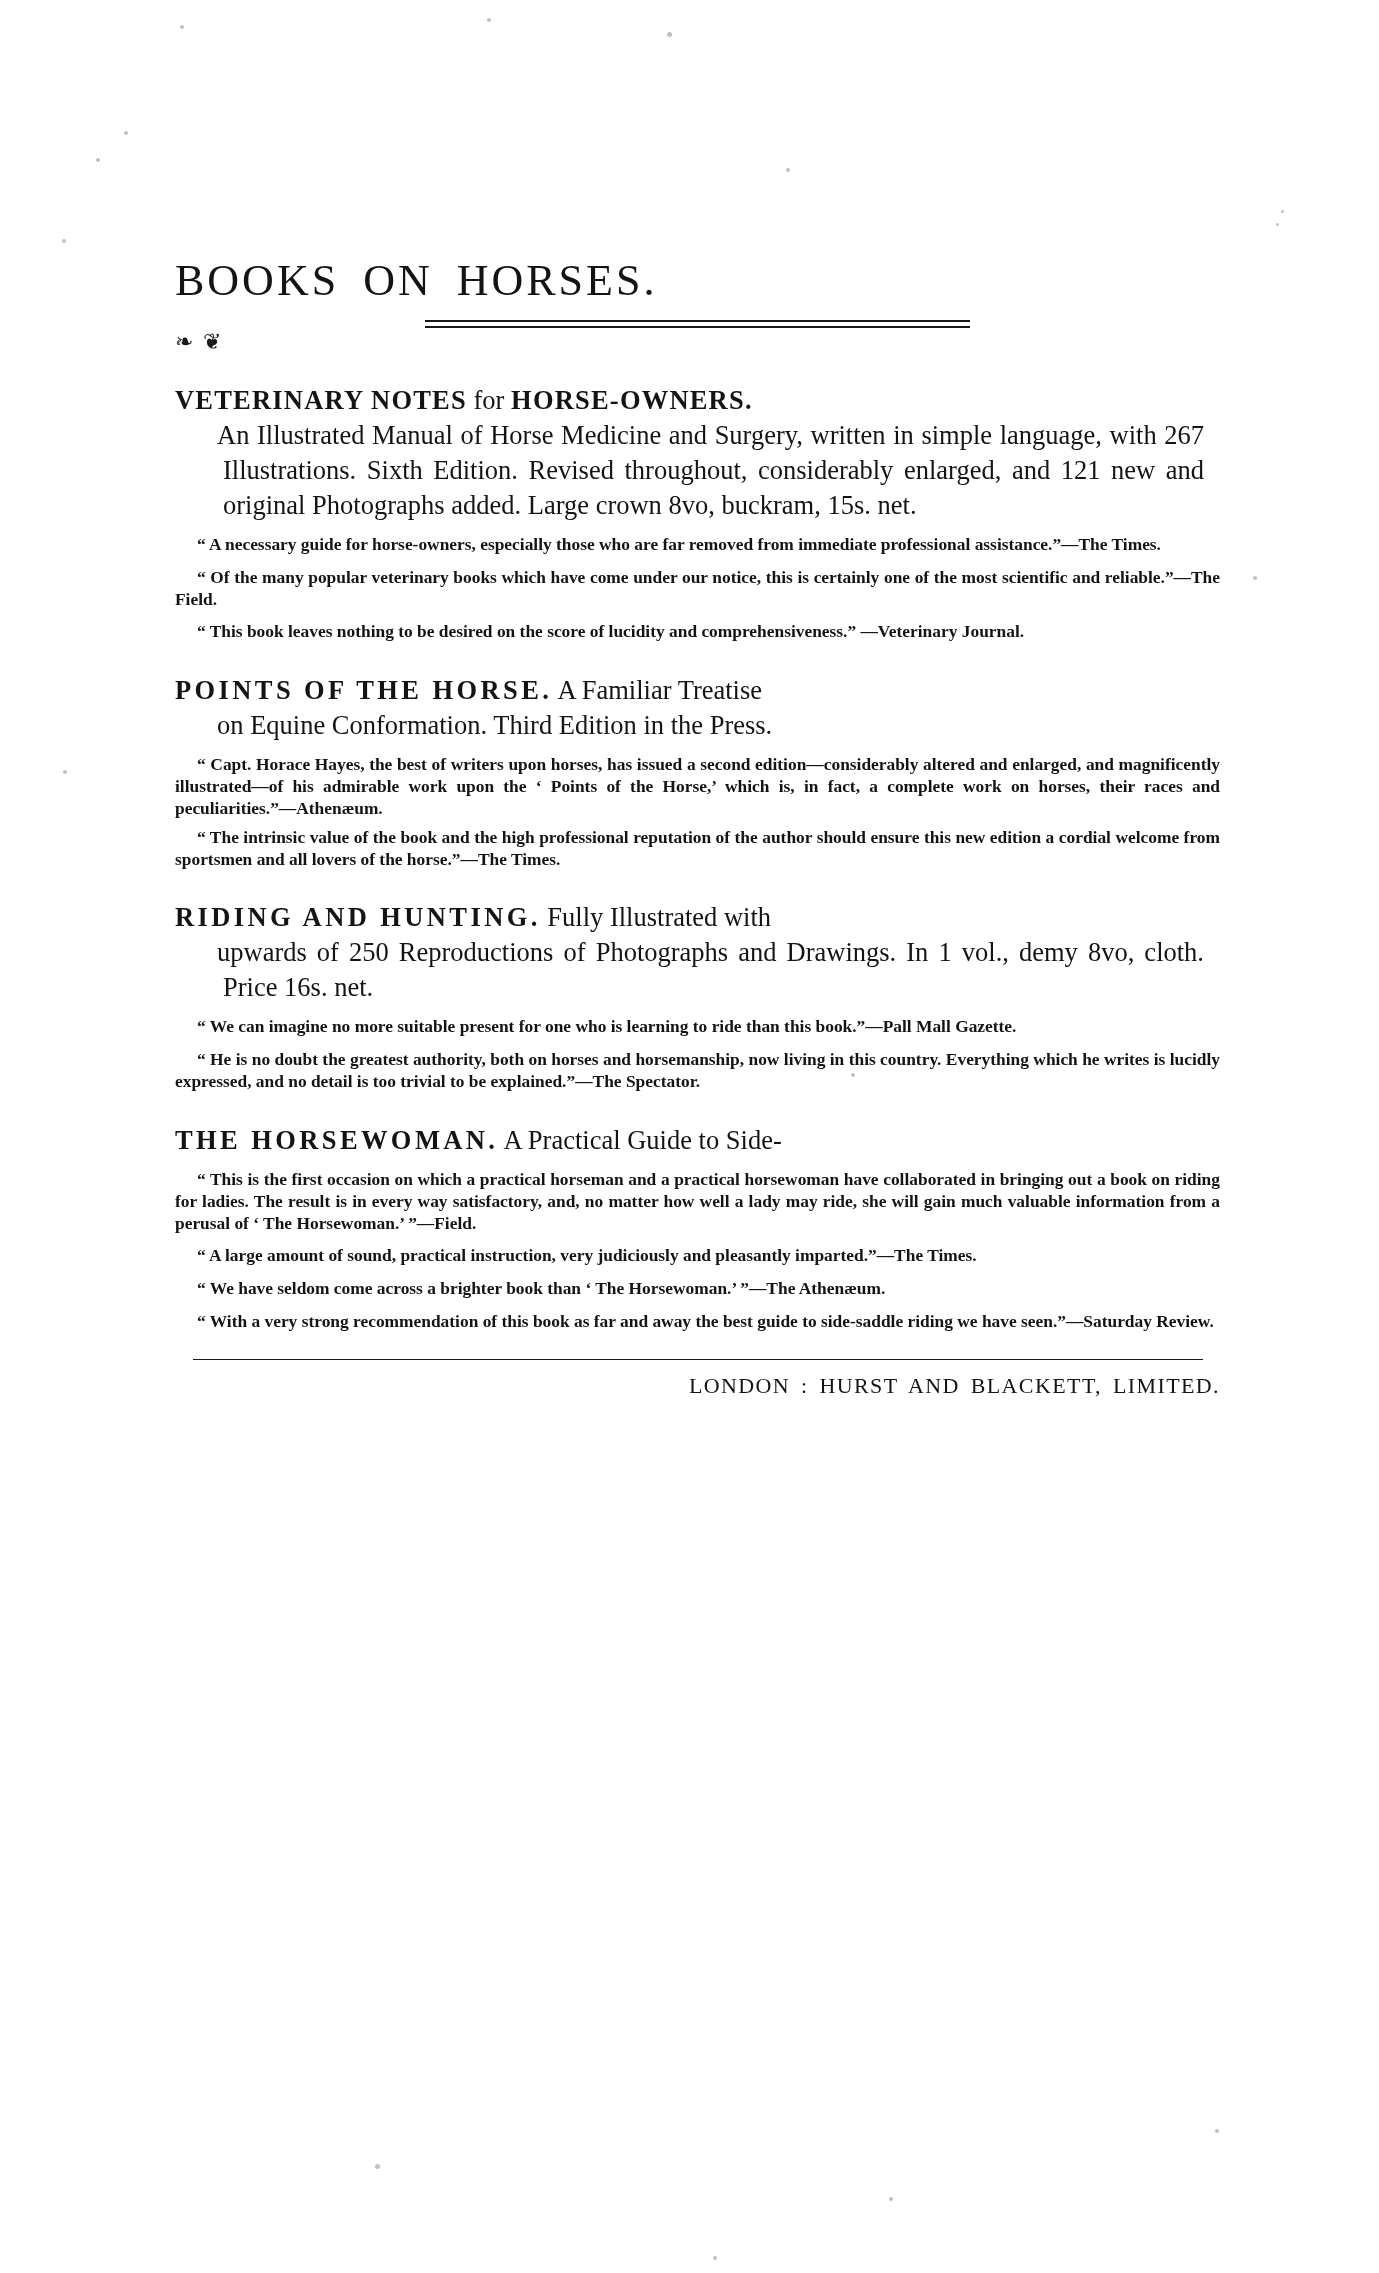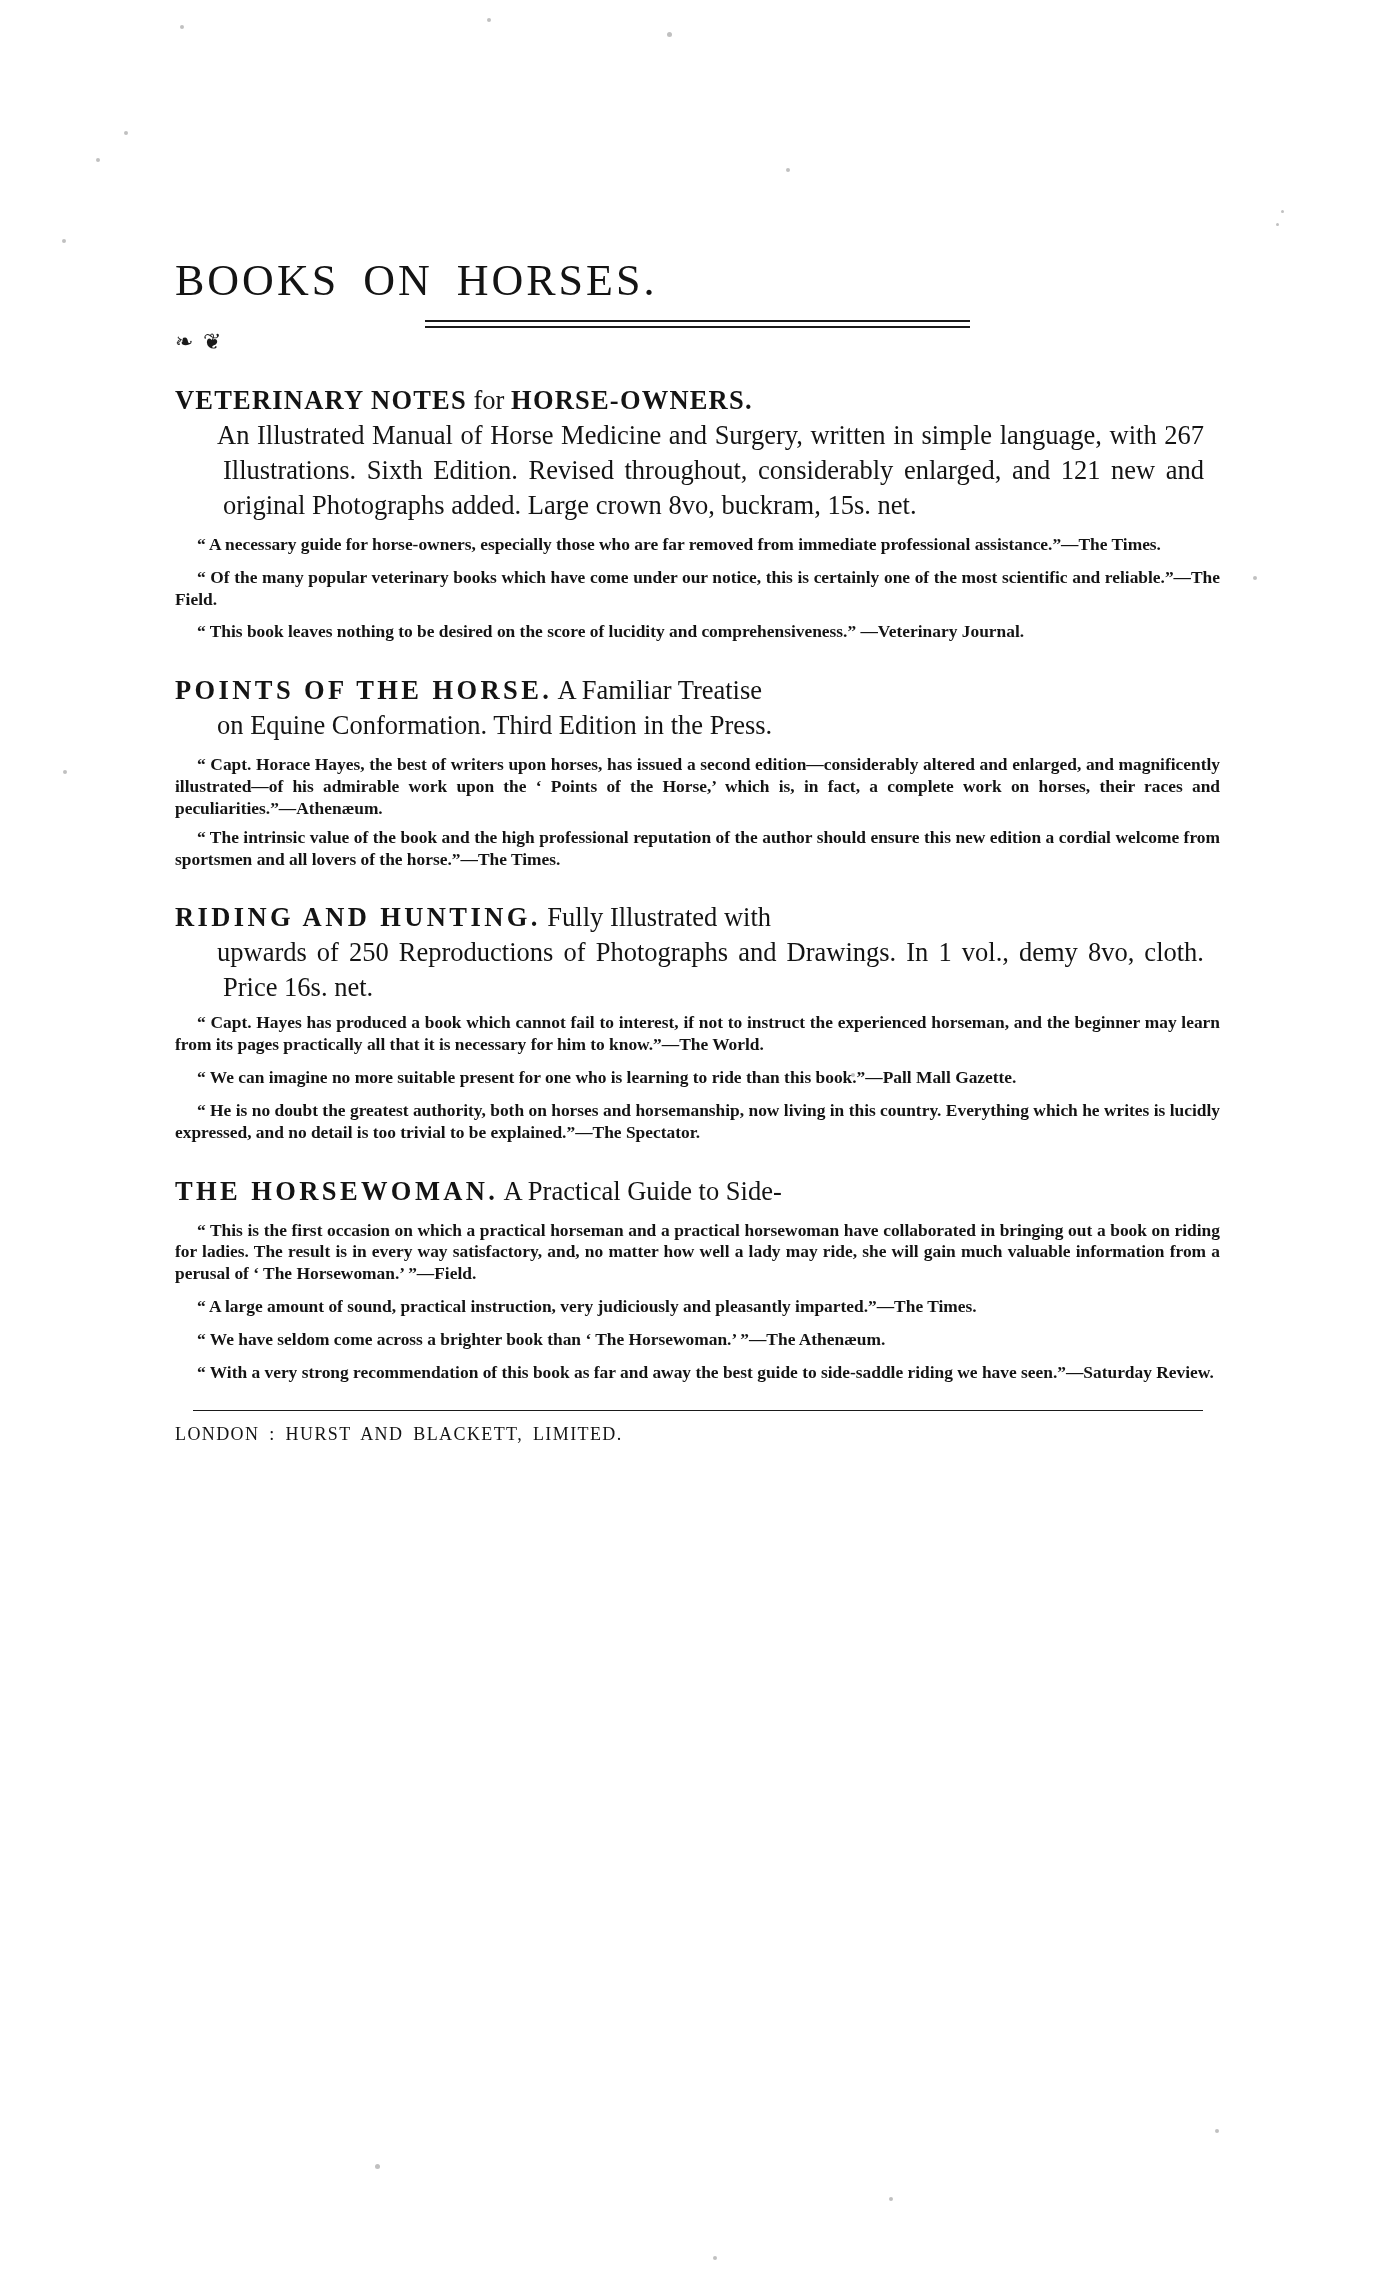--- a/index.html
+++ b/index.html
@@ -105,22 +105,22 @@
     margin-top: 7px;
   }
 
   
   .footer-rule {
     margin: 26px auto 0 auto;
     width: 1010px;
     border-top: 1.6px solid #1a1a1a;
   }
   .imprint {
-    text-align: left;
-    font-size: 18px;
+    text-align: right;
+    font-size: 22px;
     letter-spacing: 1.4px;
     margin-top: 13px;
     word-spacing: 4px;
   }
 </style>
 </head>
 <body>
 
 <div class="speck" style="left:180px;top:25px;width:4px;height:4px;"></div>
 <div class="speck" style="left:487px;top:18px;width:4px;height:4px;"></div>
@@ -164,21 +164,20 @@
     </p>
     <p class="quote">“ Capt. Horace Hayes, the best of writers upon horses, has issued a second edition—considerably altered and enlarged, and magnificently illustrated—of his admirable work upon the ‘ Points of the Horse,’ which is, in fact, a complete work on horses, their races and peculiarities.”—Athenæum.</p>
     <p class="quote tight">“ The intrinsic value of the book and the high professional reputation of the author should ensure this new edition a cordial welcome from sportsmen and all lovers of the horse.”—The Times.</p>
   </div>
 
   <div class="entry">
     <p class="entry-head">
       <span class="ttl spaced">RIDING AND HUNTING.</span><span class="sub"> </span><span class="sub">Fully Illustrated with</span>
       <span class="desc">upwards of 250 Reproductions of Photographs and Drawings.   In 1 vol., demy 8vo, cloth.   Price 16s. net.</span>
     </p>
-    <p class="quote tight">“ Capt. Hayes has produced a book which cannot fail to interest, if not to instruct the experienced horseman, and the beginner may learn from its pages practically all that it is necessary for him to know.”—The World.</p>
     <p class="quote">“ We can imagine no more suitable present for one who is learning to ride than this book.”—Pall Mall Gazette.</p>
     <p class="quote">“ He is no doubt the greatest authority, both on horses and horsemanship, now living in this country.   Everything which he writes is lucidly expressed, and no detail is too trivial to be explained.”—The Spectator.</p>
   </div>
 
   <div class="entry">
     <p class="entry-head">
       <span class="ttl spaced">THE HORSEWOMAN.</span><span class="sub"> </span><span class="sub">A Practical Guide to Side-</span>
     </p>
     <p class="quote">“ This is the first occasion on which a practical horseman and a practical horsewoman have collaborated in bringing out a book on riding for ladies.  The result is in every way satisfactory, and, no matter how well a lady may ride, she will gain much valuable information from a perusal of ‘ The Horsewoman.’ ”—Field.</p>
     <p class="quote">“ A large amount of sound, practical instruction, very judiciously and pleasantly imparted.”—The Times.</p>

